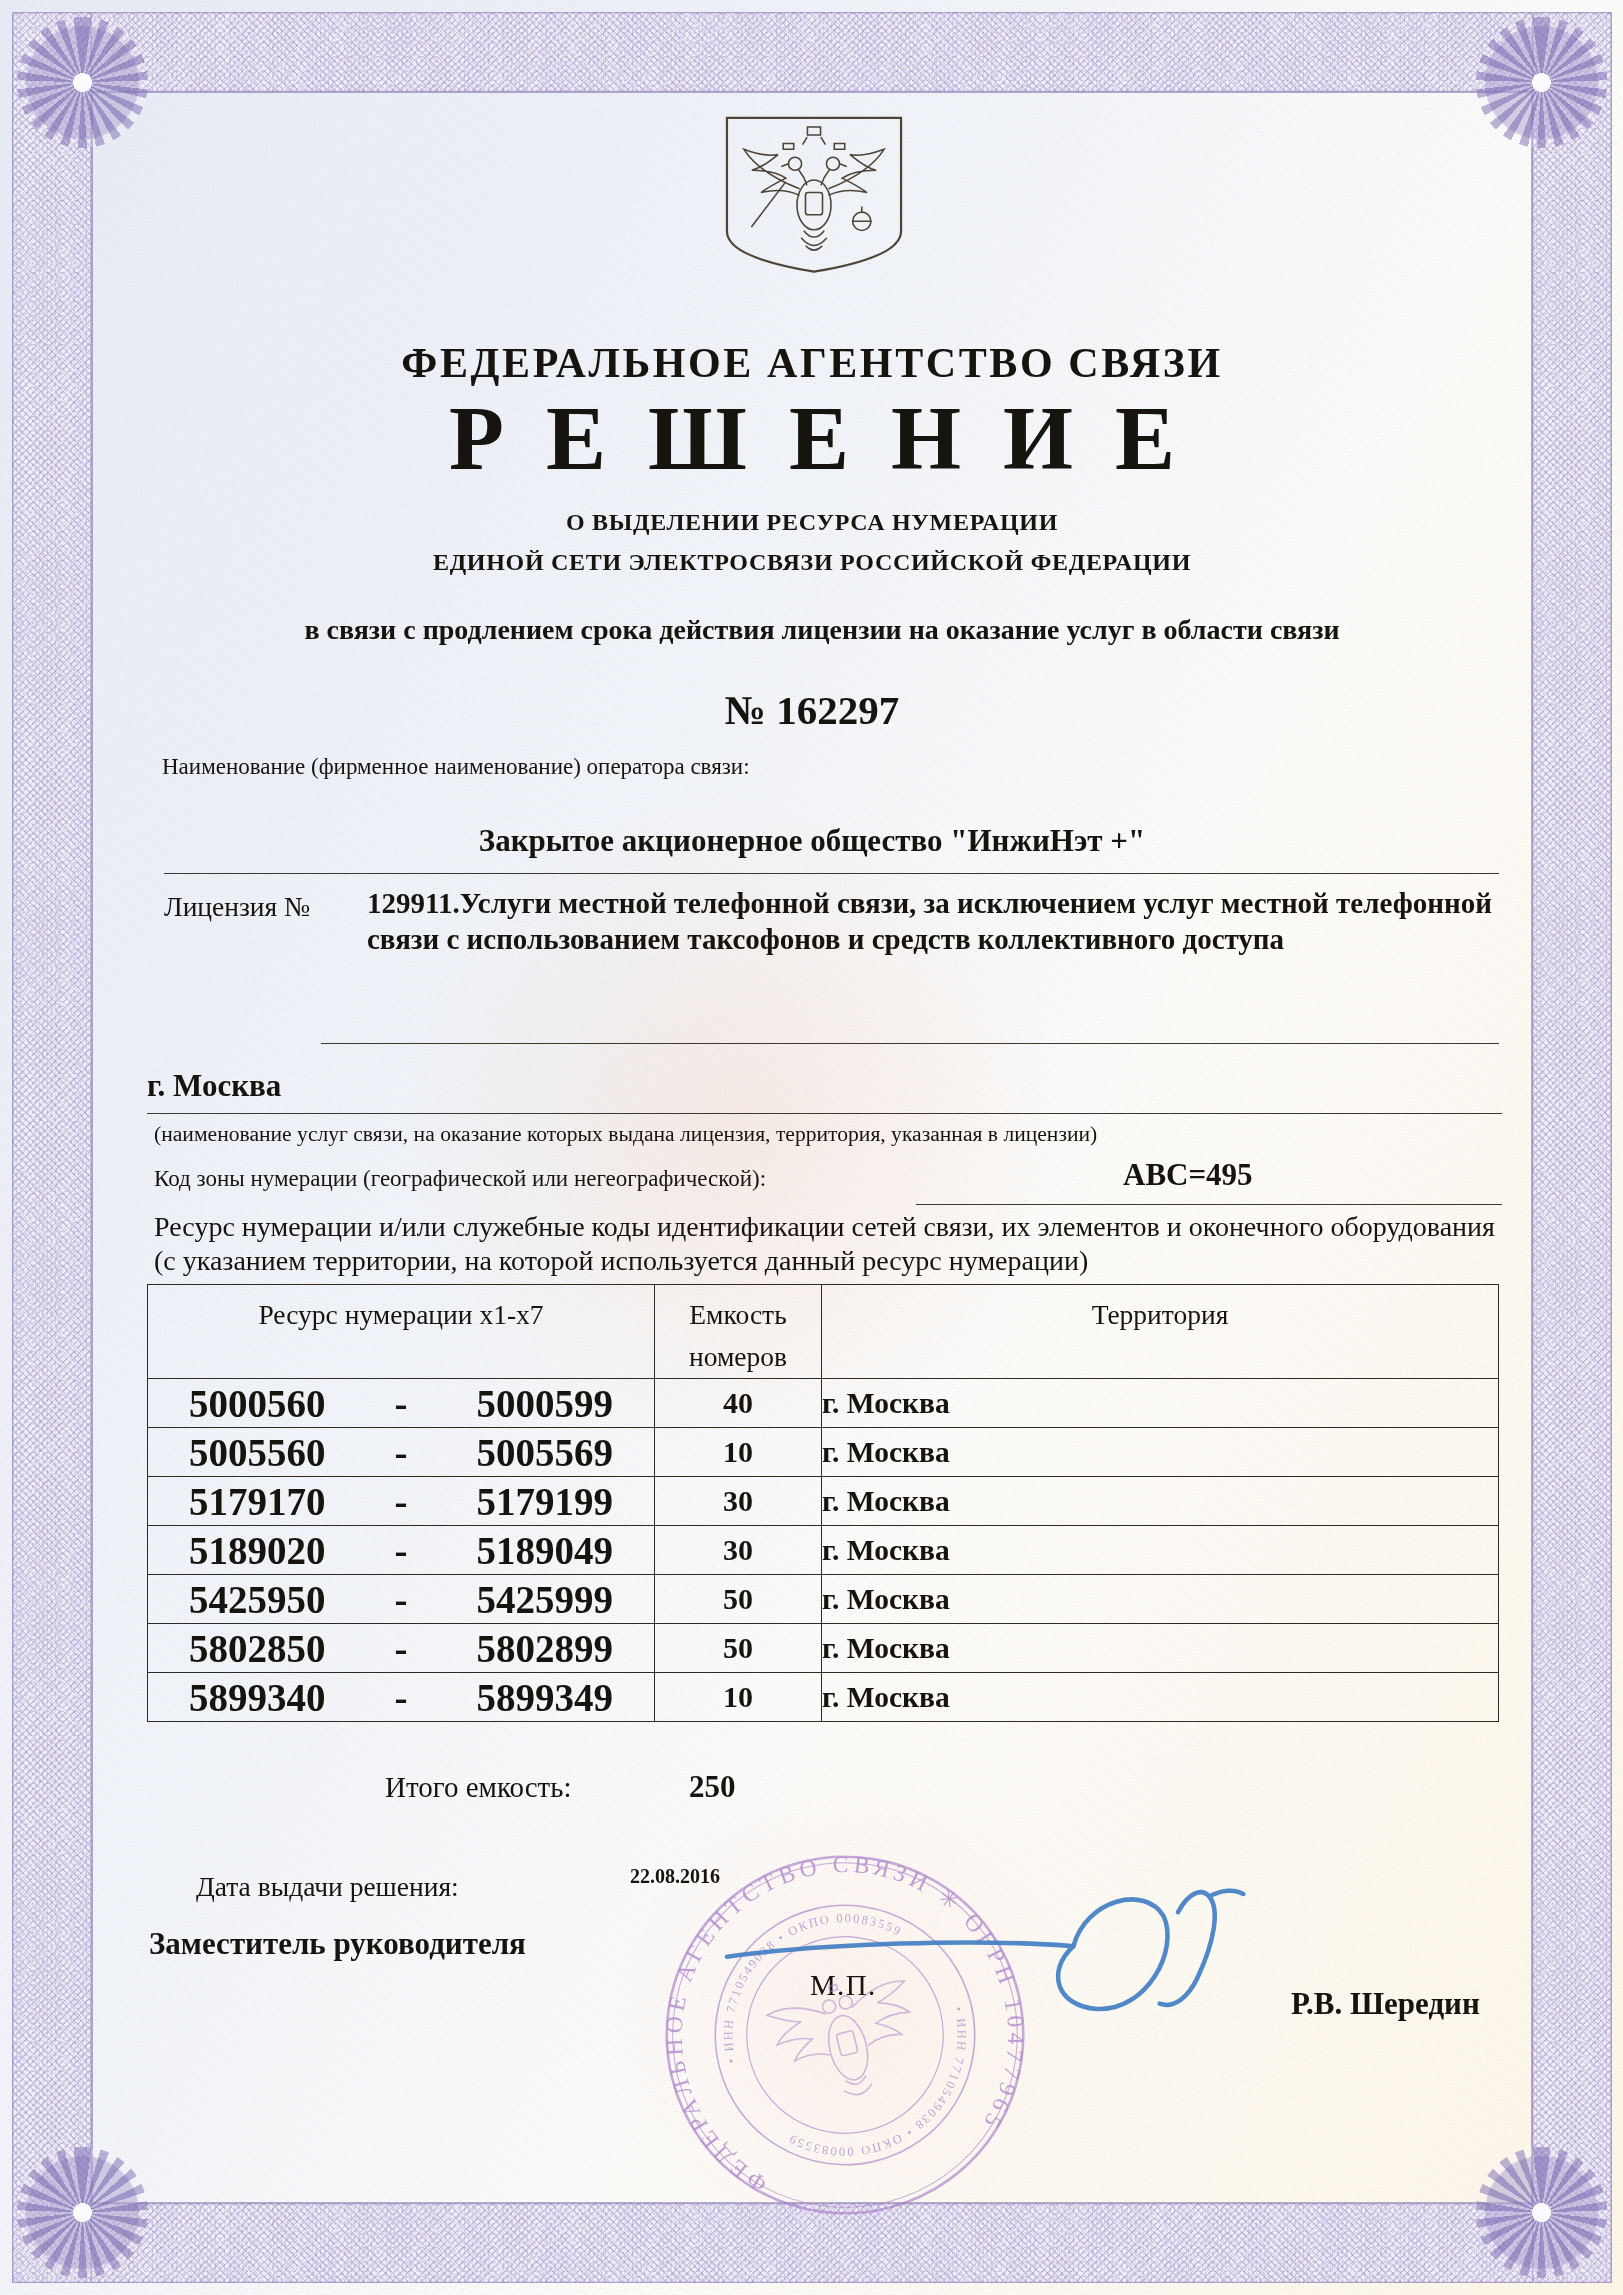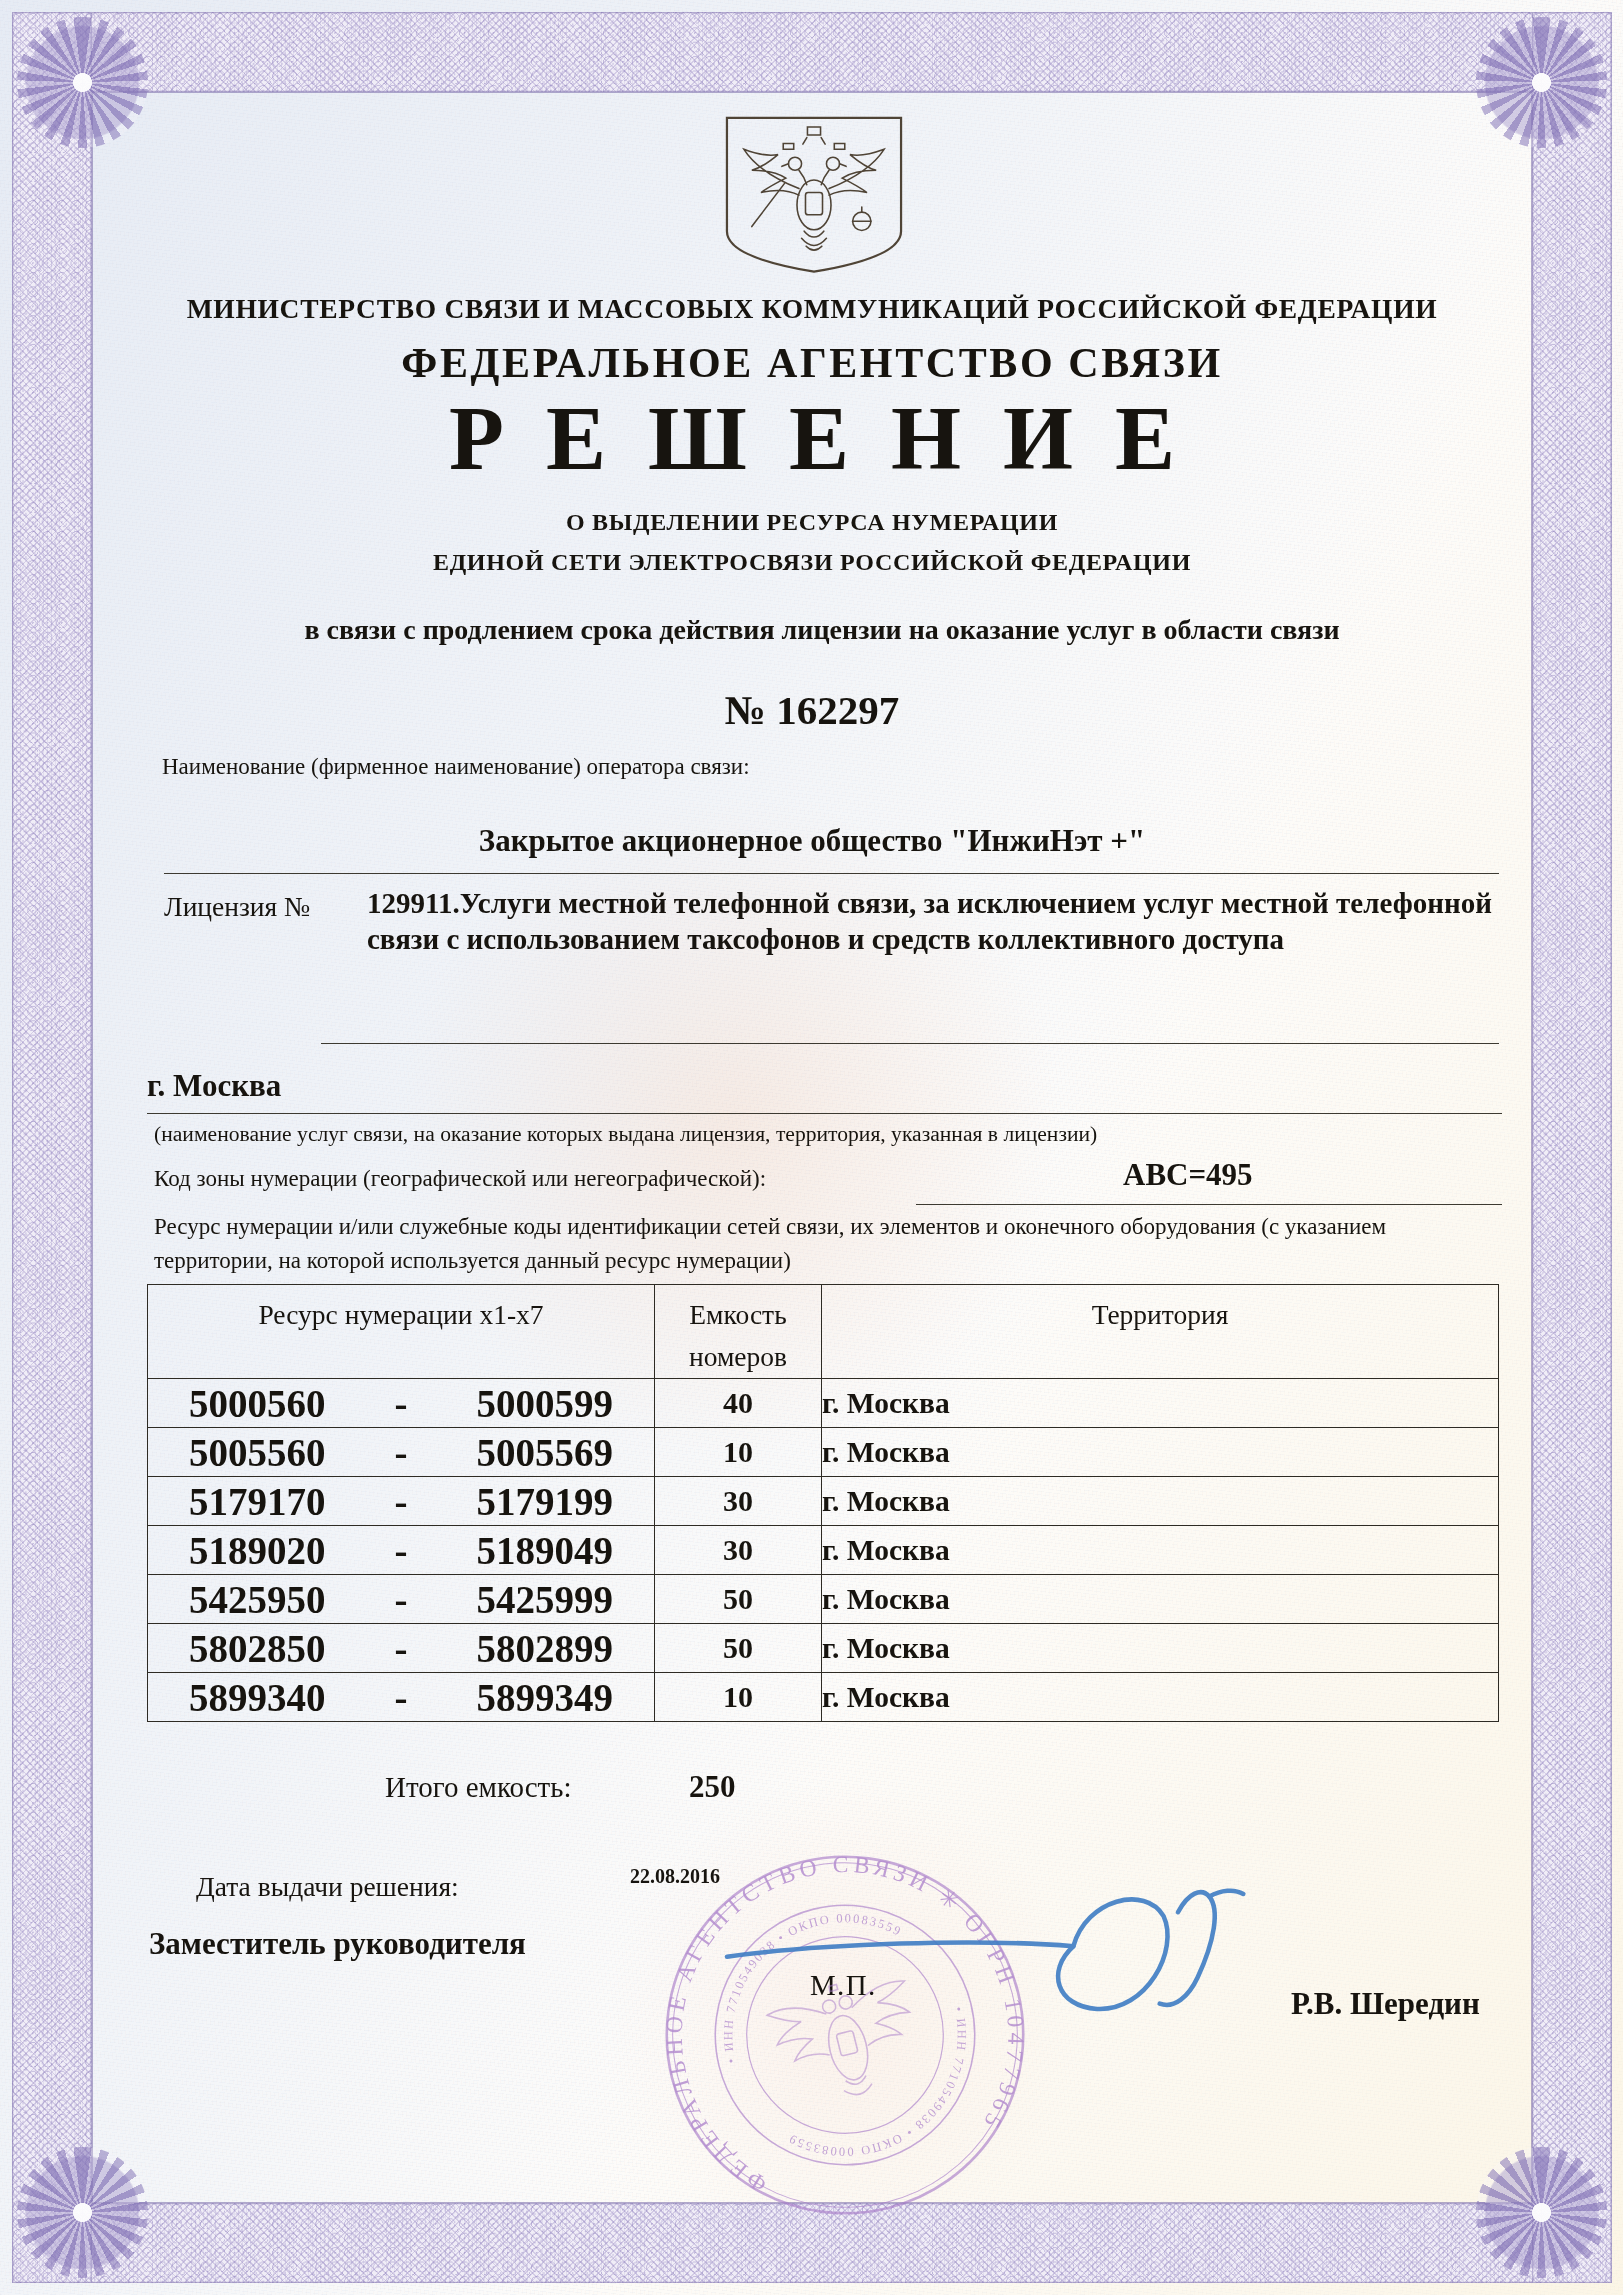--- a/index.html
+++ b/index.html
@@ -61,21 +61,21 @@
   .reason{top:614px;font-size:28px;font-weight:bold;padding-left:20px;}
   .docnum{top:686px;font-size:41px;font-weight:bold;}
   .oplabel{left:162px;top:754px;font-size:23px;}
   .opname{top:823px;font-size:31px;font-weight:bold;}
   .lic-label{left:164px;top:891px;font-size:27.5px;}
   .lic-text{left:367px;top:885px;width:1139px;font-size:29px;font-weight:bold;line-height:36px;}
   .city{left:147px;top:1068px;font-size:31px;font-weight:bold;}
   .caption{left:154px;top:1122px;font-size:21.6px;}
   .zone-label{left:154px;top:1166px;font-size:23px;}
   .zone-value{left:1123px;top:1157px;font-size:31px;font-weight:bold;}
-  .res-note{left:154px;top:1210px;width:1352px;font-size:23px;line-height:34px;}
+  .res-note{left:154px;top:1210px;width:1352px;font-size:28px;line-height:34px;}
 
   table.numtable{
     position:absolute;left:147px;top:1284px;width:1352px;
     border-collapse:collapse;table-layout:fixed;
     font-size:29px;
   }
   table.numtable th,table.numtable td{border:1.3px solid #2e2b24;padding:0;}
   table.numtable th{font-weight:normal;font-size:27.5px;vertical-align:top;padding-top:9.2px;line-height:42px;}
   th.h-cap{line-height:38px;padding-top:6.5px;}
   td.c-range{height:48px;}
@@ -133,21 +133,20 @@
         <rect x="152" y="126" width="26" height="34" rx="4"></rect>
 
         <path d="M150 185 q15 18 30 0 M146 196 q19 22 38 0 M153 208 q12 12 24 0"></path>
 
         <path d="M120 112 L76 170 M76 170 l-6 8"></path>
         <circle cx="238" cy="170" r="14"></circle>
           <path d="M224 170 h28 M238 156 v-8"></path>
       </svg>
     </div>
 
-    <div class="abs ctr ministry">МИНИСТЕРСТВО СВЯЗИ И МАССОВЫХ КОММУНИКАЦИЙ РОССИЙСКОЙ ФЕДЕРАЦИИ</div>
     <div class="abs ctr agency">ФЕДЕРАЛЬНОЕ АГЕНТСТВО СВЯЗИ</div>
     <div class="abs ctr doctype">РЕШЕНИЕ</div>
     <div class="abs ctr sub1">О ВЫДЕЛЕНИИ РЕСУРСА НУМЕРАЦИИ</div>
     <div class="abs ctr sub2">ЕДИНОЙ СЕТИ ЭЛЕКТРОСВЯЗИ РОССИЙСКОЙ ФЕДЕРАЦИИ</div>
     <div class="abs ctr reason">в связи с продлением срока действия лицензии на оказание услуг в области связи</div>
     <div class="abs ctr docnum">№ 162297</div>
 
     <div class="abs oplabel">Наименование  (фирменное наименование) оператора связи:</div>
     <div class="abs ctr opname">Закрытое акционерное общество "ИнжиНэт +"</div>
     <div class="hr" style="left:164px;width:1335px;top:873px;"></div>

